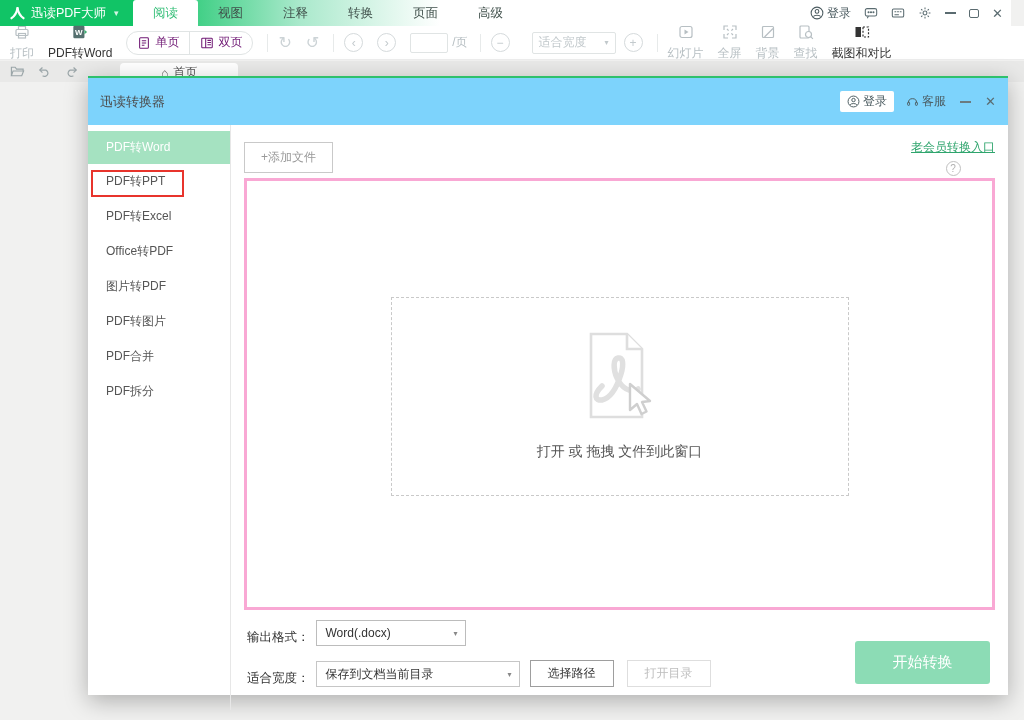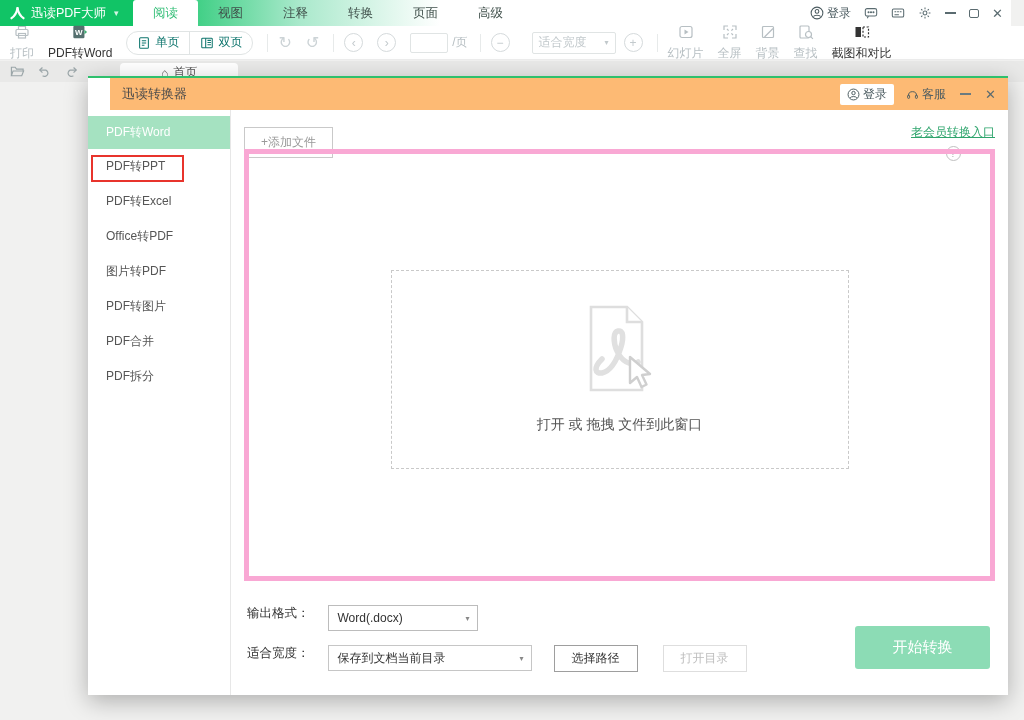--- a/index.html
+++ b/index.html
@@ -28,39 +28,39 @@
 
   
   .toolbar { position:absolute; left:0; top:26px; width:1024px; height:34px; background:#fff; border-bottom:1px solid #ececec;
     display:flex; align-items:center; padding:0 10px; font-size:12px; }
   .tb-item { display:flex; align-items:center; gap:5px; margin-right:14px; white-space:nowrap;flex-direction:column; }
   .tb-item svg { width:16px; height:16px; }
   .dis { color:#b7bfc3; }
   .en { color:#333; }
   .tb-sep { width:1px; height:18px; background:#e7eaea; margin:0 10px 0 0; }
   .pill { display:flex; align-items:center; border:1px solid #e0e4e4; border-radius:13px; height:24px; overflow:hidden; margin-right:14px; }
-  .pill .seg { display:flex; align-items:center; gap:4px; padding:0 10px; color:#0f766e; }
+  .pill .seg { display:flex; align-items:center; gap:4px; padding:0 10px; color:#701a75; }
   .pill .seg svg { width:14px; height:14px; }
   .pill .pdiv { width:1px; height:24px; background:#e0e4e4; }
   .round-ic { width:19px; height:19px; border:1px solid #d5dadc; border-radius:50%; display:flex; align-items:center; justify-content:center; color:#c3cacd; font-size:12px; line-height:1; }
   .rot { font-size:16px; color:#ccd3d6; font-family:"DejaVu Sans",sans-serif; }
   .page-input { width:38px; height:20px; border:1px solid #e0e4e4; border-radius:2px; margin-right:4px; }
   .fitw { display:flex; align-items:center; justify-content:space-between; width:84px; height:22px; border:1px solid #e0e4e4; border-radius:2px; padding:0 6px; color:#c1c8cb; margin:0 8px; }
   .fitw .caret { font-size:8px; }
 
   
   .subbar { position:absolute; left:0; top:61px; width:1024px; height:21px; background:#e9e9e8; display:flex; align-items:center; padding-left:10px; gap:12px; color:#9aa5a8; }
   .subbar svg { width:15px; height:15px; }
   .home-tab { position:absolute; left:120px; top:2px; width:118px; height:19px; background:#fff; border-radius:4px 4px 0 0;
     display:flex; align-items:center; justify-content:center; gap:5px; color:#555; font-size:12px; }
 
   
   .dialog { position:absolute; left:88px; top:76px; width:920px; height:619px; background:#fff; z-index:10;
     box-shadow:0 6px 22px rgba(0,0,0,.28); border-top:2px solid #2fc06d; }
-  .dlg-header { height:32px; background:#fdba74; display:flex; align-items:center; padding:0 12px;margin-left:22px; }
+  .dlg-header { height:47px; background:#7dd3fc; display:flex; align-items:center; padding:0 12px; }
   .dlg-title { font-size:13px; color:#4c4c4c; }
   .dlg-right { margin-left:auto; display:flex; align-items:center; gap:12px; color:#4b5b60; }
   .dlg-login { display:flex; align-items:center; gap:3px; background:#fff; border-radius:2px; padding:2px 7px; font-size:12px; }
   .dlg-service { display:flex; align-items:center; gap:3px; font-size:12px; }
   .dlg-right svg { width:13px; height:13px; }
   .dlg-min { width:11px; height:2px; background:#6b7b80; margin:0 2px; }
   .dlg-close { font-size:13px; color:#5a6b70; line-height:1; }
 
   .dlg-body { position:relative; display:flex; height:585px; }
   aside { position:relative; width:143px; border-right:1px solid #e7e7e7; padding-top:6px; flex:none; }
@@ -68,26 +68,26 @@
   .side-item.sel { background:#a5e2c1; color:#fff; height:33px; line-height:33px; }
   .red-annot { position:absolute; left:3px; top:45px; width:93px; height:27px; border:2px solid #e8342c; pointer-events:none; }
 
   .dlg-main { position:relative; flex:1; }
   .main-topline { position:absolute; left:13px; right:13px; top:14px; display:flex; align-items:center; }
   .add-btn { border:1px solid #c9c9c9; background:#fff; color:#999; font-size:12px; padding:6px 16px; cursor:pointer; }
   .vip-wrap { margin-left:auto; display:flex; align-items:center; gap:5px;flex-direction:column; }
   .vip-link { color:#2fa56d; font-size:12px; text-decoration:underline; }
   .help-c { width:15px; height:15px; border:1px solid #c0c0c0; border-radius:50%; color:#b0b0b0; font-size:10px; display:flex; align-items:center; justify-content:center; }
 
-  .filebox { position:absolute; left:13px; top:39px; width:751px; height:432px; border:5px solid #f9a8d4; }
+  .filebox { position:absolute; left:13px; top:53px; width:751px; height:432px; border:3px solid #f9a8d4; }
   .dashed { position:absolute; left:50%; top:116px; transform:translateX(-50%); width:458px; height:199px; border:1px dashed #c9c9c9; }
   .drop-icon { position:absolute; left:50%; top:30px; transform:translateX(-50%); }
   .drop-text { position:absolute; left:0; right:0; bottom:34px; text-align:center; font-size:14px; color:#555; }
 
-  .out-row { position:absolute; left:16px; display:flex; align-items:flex-start; font-size:12.5px; color:#333;gap:12px; }
+  .out-row { position:absolute; left:16px; display:flex; align-items:flex-end; font-size:12.5px; color:#333; }
   .row-fmt { top:495px; }
   .row-path { top:535px; }
   .out-label { margin-right:6px; }
   .selbox { position:relative; height:26px; border:1px solid #bcbcbc; background:#fff; display:flex; align-items:center; padding:0 20px 0 9px; font-size:12px; color:#333; }
   .selbox .caret { position:absolute; right:7px; font-size:8px; color:#888; }
   .sel-fmt { width:150px; }
   .sel-path { width:204px; border-color:#c6c6c6; }
   .btn-choose { margin-left:10px; height:27px; border:1px solid #9e9e9e; background:#fff; color:#333; font-size:12px; padding:0 17px; cursor:pointer; }
   .btn-open { margin-left:13px; height:27px; border:1px solid #dedede; background:#fff; color:#bdbdbd; font-size:12px; padding:0 17px; }
   .start-btn { position:absolute; left:624px; top:516px; width:135px; height:43px; background:#8cdcb5; color:#fff;

